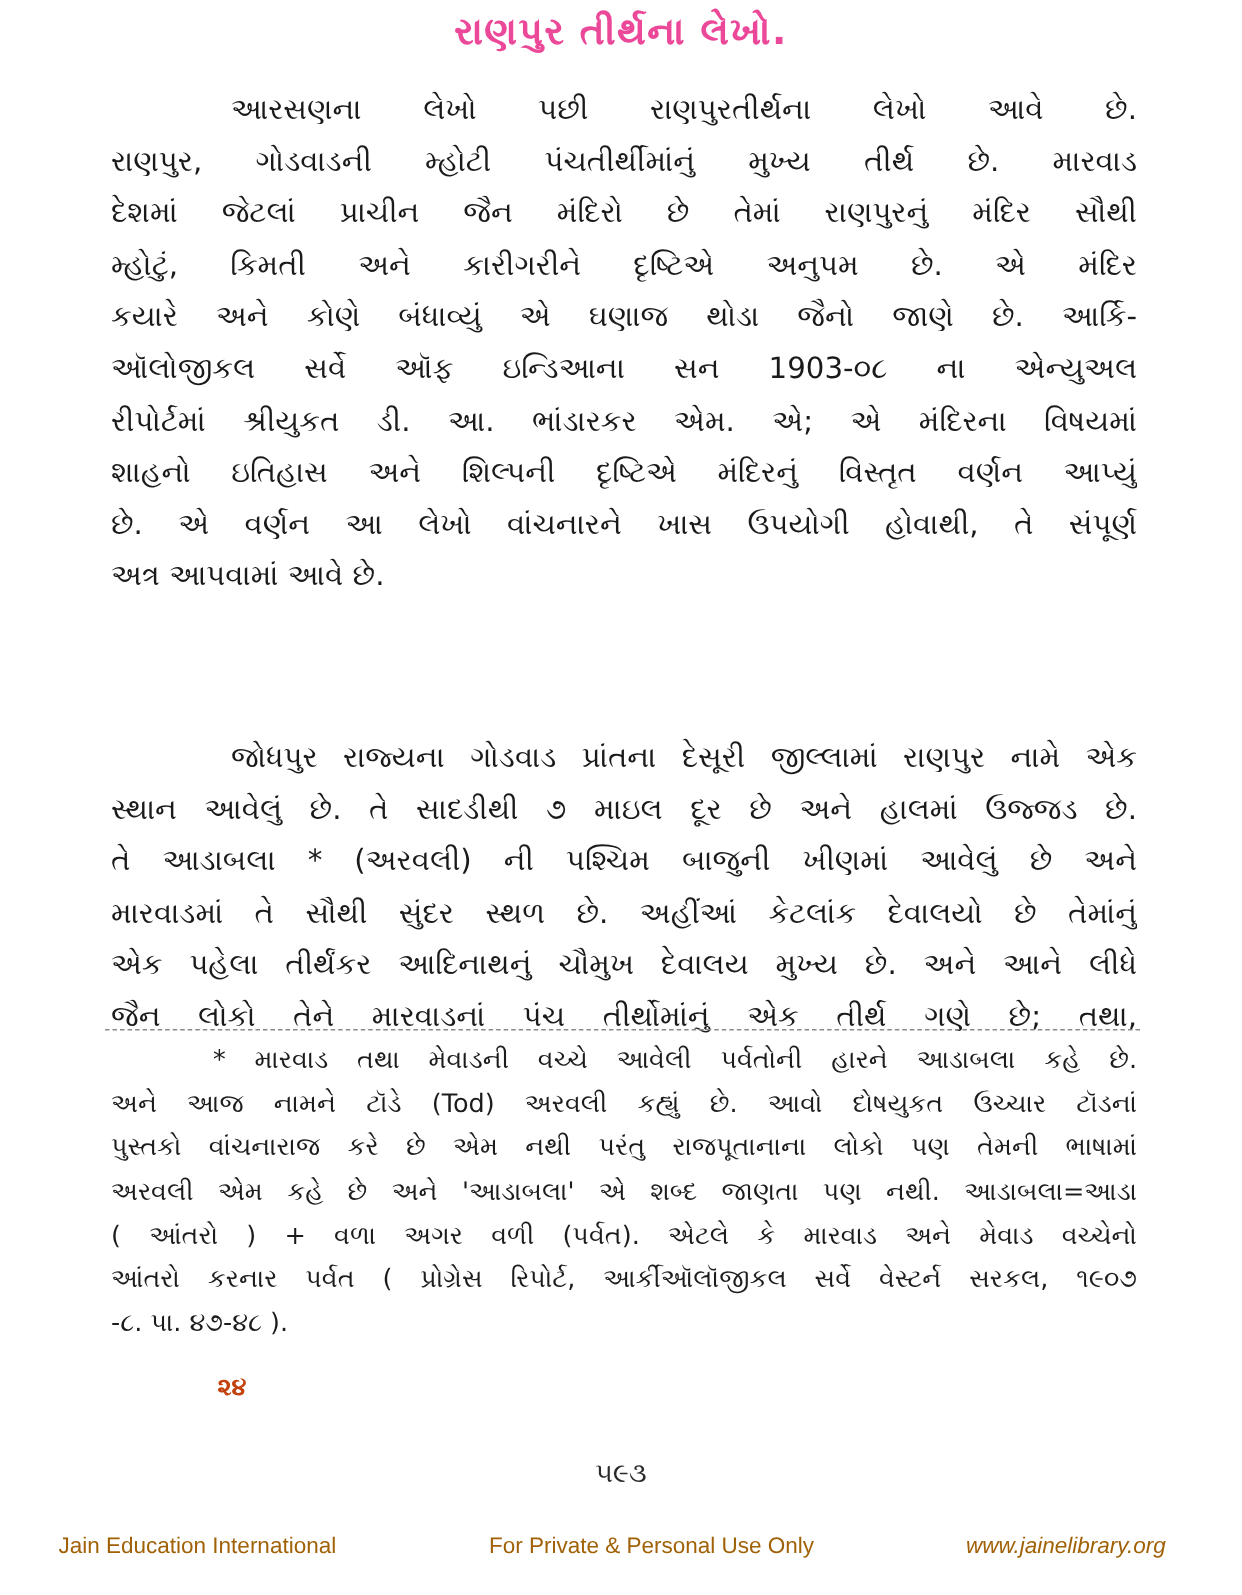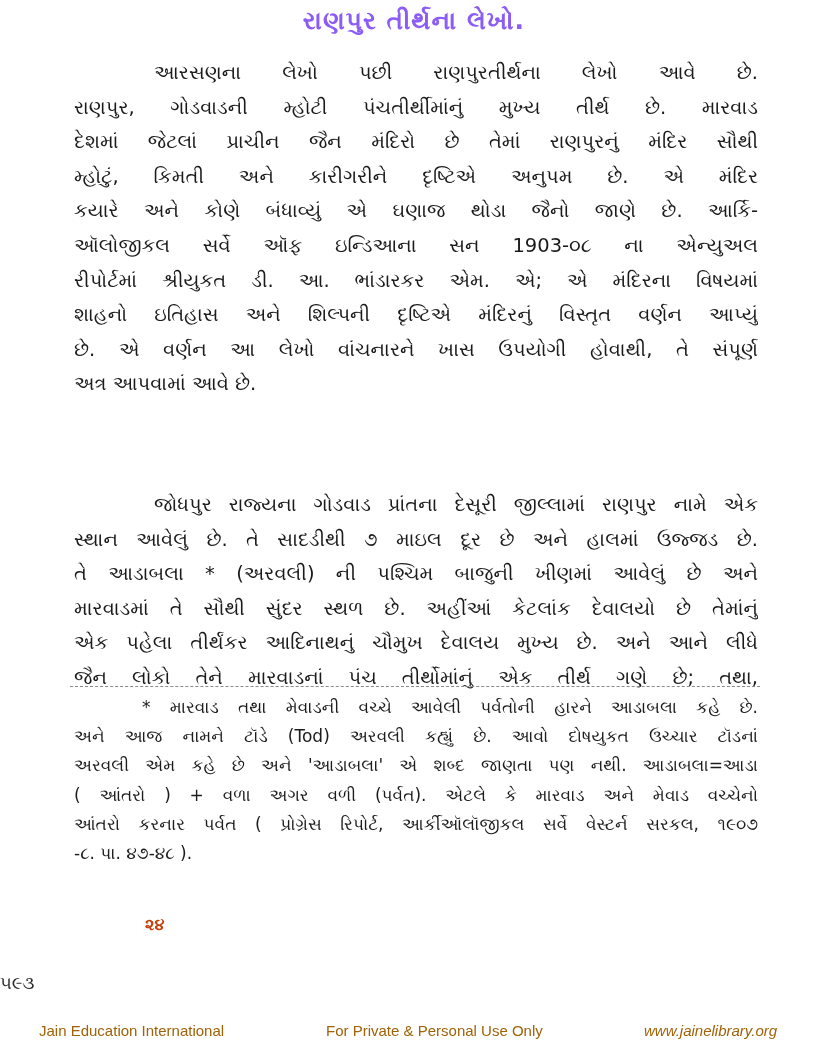--- a/index.html
+++ b/index.html
@@ -24,21 +24,21 @@
     }
     .title {
       position: absolute;
       top: 6px;
       left: 0;
       width: 828px;
       text-align: center;
       font-size: 25px;
       font-weight: bold;
       letter-spacing: 1px;
-      color: #8b5cf6;
+      color: #ec4899;
     }
     .body-text {
       position: absolute;
       left: 74px;
       width: 684px;
       font-size: 19.5px;
       line-height: 34.6px;
       text-align: justify;
       color: #1a1a1a;
     }
@@ -87,20 +87,21 @@
       top: 915px;
       font-size: 16px;
       font-weight: bold;
       color: #c2410c;
     }
     .page-number {
       position: absolute;
       top: 972px;
       left: 0;
       width: 828px;
+      text-align: center;
       font-size: 18px;
       color: #2a2a2a;
     }
     .footer {
       position: absolute;
       top: 1022px;
       left: 0;
       width: 828px;
       height: 22px;
       font-family: "Liberation Sans", sans-serif;
@@ -143,20 +144,21 @@
     <span class="line">મારવાડમાં તે સૌથી સુંદર સ્થળ છે. અહીંઆં કેટલાંક દેવાલયો છે તેમાંનું</span>
     <span class="line">એક પહેલા તીર્થંકર આદિનાથનું ચૌમુખ દેવાલય મુખ્ય છે. અને આને લીધે</span>
     <span class="line">જૈન લોકો તેને મારવાડનાં પંચ તીર્થોમાંનું એક તીર્થ ગણે છે; તથા,</span>
   </div>
 
   <div class="separator"></div>
 
   <div class="footnote">
     <span class="line indent">* મારવાડ તથા મેવાડની વચ્ચે આવેલી પર્વતોની હારને આડાબલા કહે છે.</span>
     <span class="line">અને આજ નામને ટૉડે (Tod) અરવલી કહ્યું છે. આવો દોષયુકત ઉચ્ચાર ટૉડનાં</span>
+    <span class="line">પુસ્તકો વાંચનારાજ કરે છે એમ નથી પરંતુ રાજપૂતાનાના લોકો પણ તેમની ભાષામાં</span>
     <span class="line">અરવલી એમ કહે છે અને 'આડાબલા' એ શબ્દ જાણતા પણ નથી. આડાબલા=આડા</span>
     <span class="line">( આંતરો ) + વળા અગર વળી (પર્વત). એટલે કે મારવાડ અને મેવાડ વચ્ચેનો</span>
     <span class="line">આંતરો કરનાર પર્વત ( પ્રોગ્રેસ રિપોર્ટ, આર્કીઑલૉજીકલ સર્વે વેસ્ટર્ન સરકલ, ૧૯૦૭</span>
     <span class="line last">-૮. પા. ૪૭-૪૮ ).</span>
   </div>
 
   <div class="sig">૨૪</div>
 
   <div class="page-number">૫૯૩</div>
 

